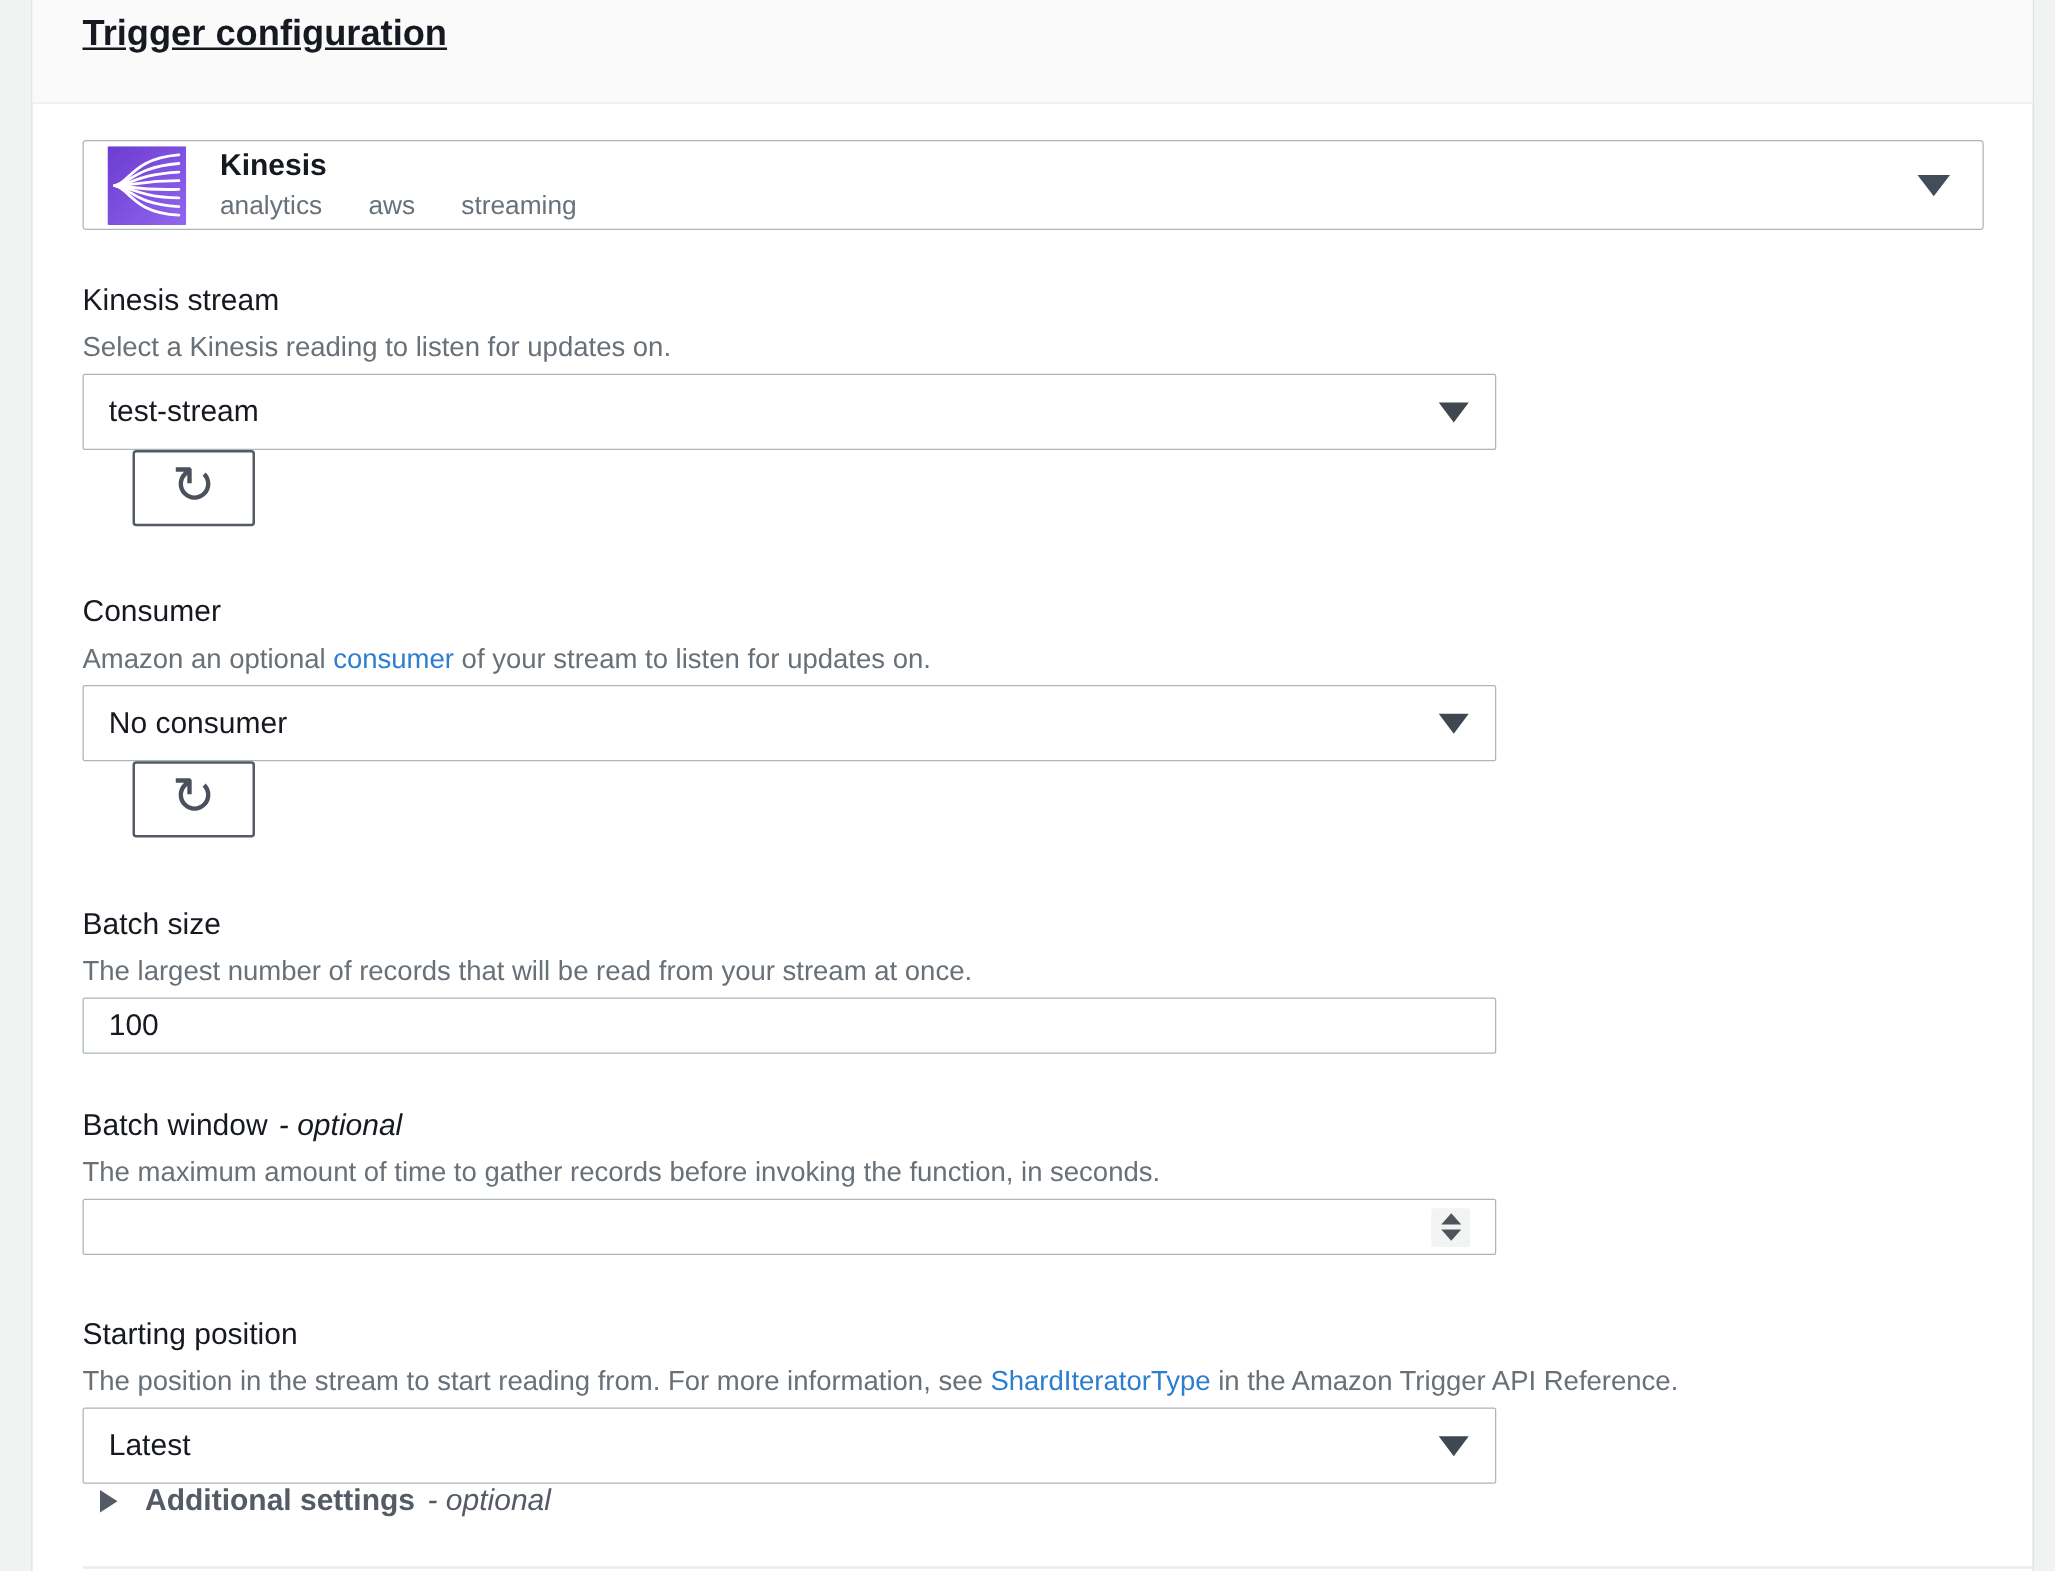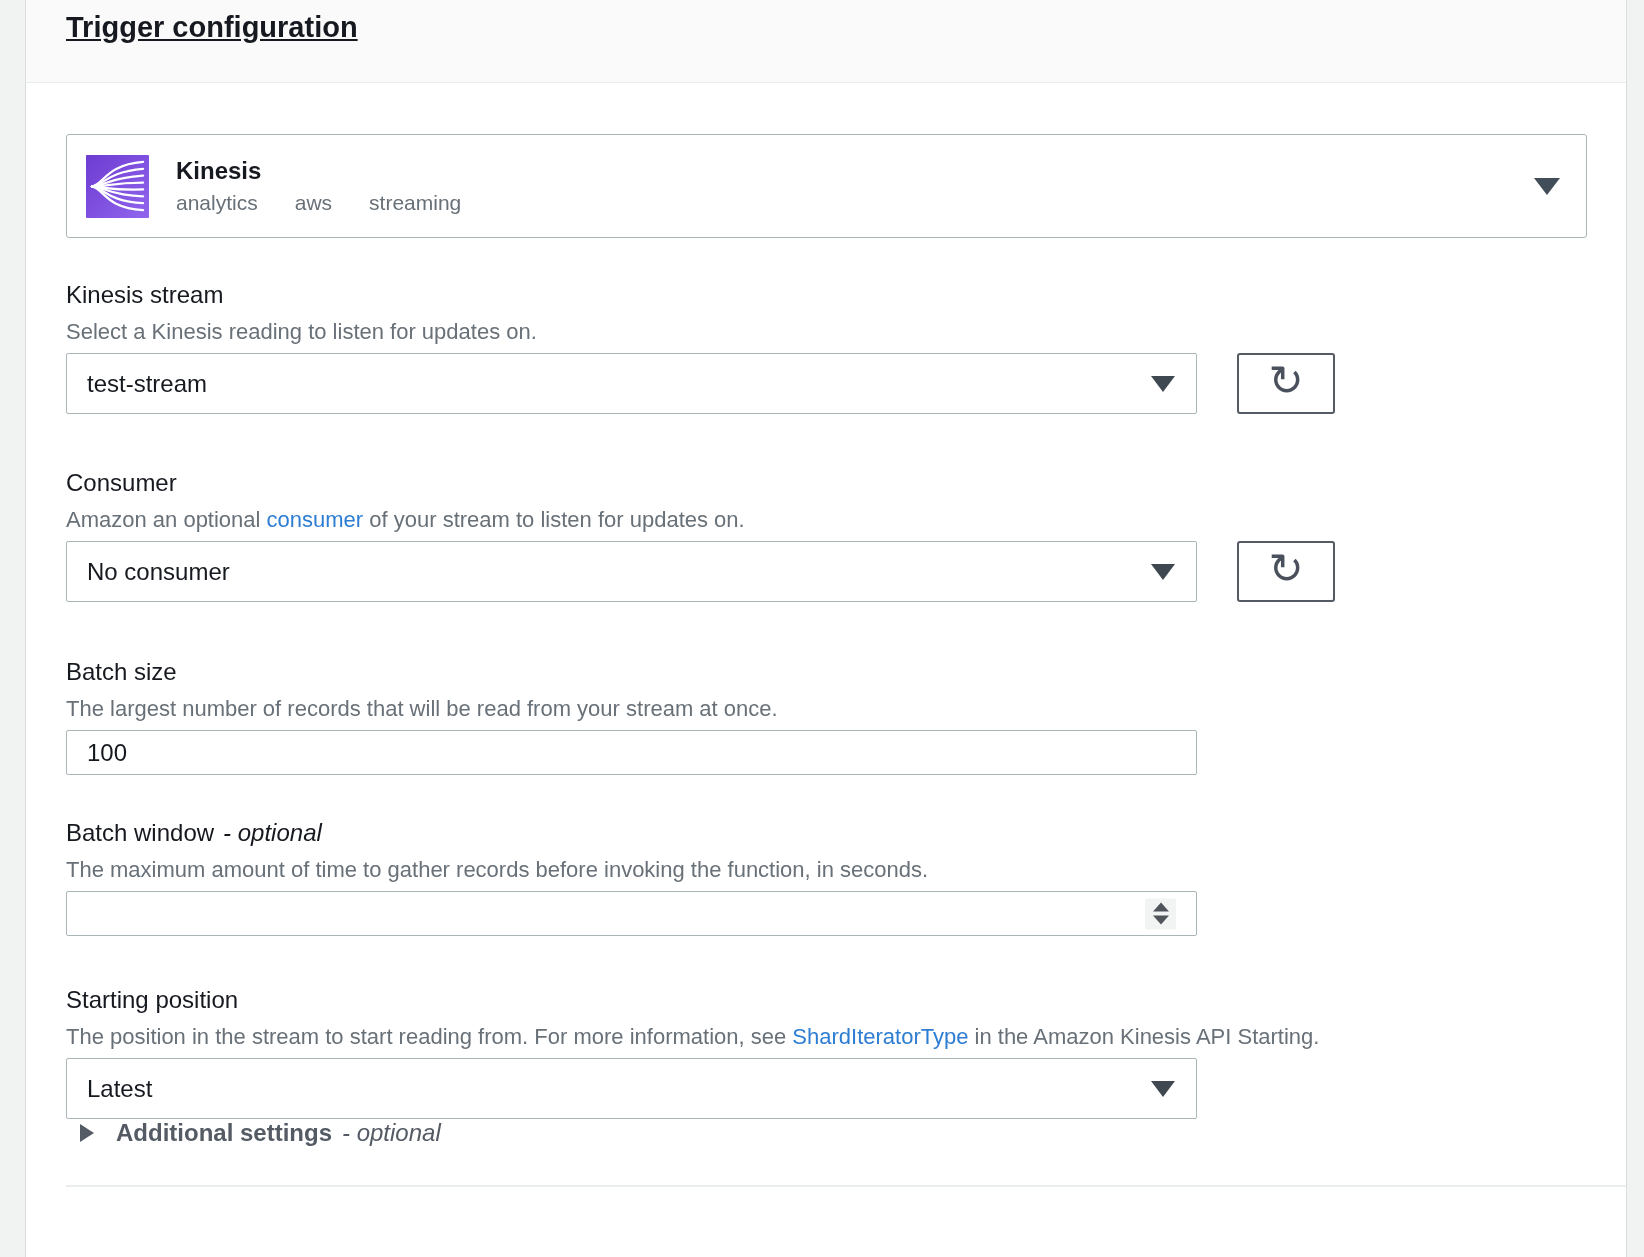--- a/index.html
+++ b/index.html
@@ -18,41 +18,41 @@
     height:82px;background:#fafafa;border-bottom:1px solid #eaeded;
   }
   .header h1{
     margin:0;padding:8px 0 0 40px;
     font-size:29px;line-height:38px;font-weight:bold;color:#16191f;text-decoration:underline;
   }
   .content{padding:0 39px 0 40px;}
 
   
   .source-card{
-    margin-top:51px;height:104px;box-sizing:border-box;
+    margin-top:29px;height:72px;box-sizing:border-box;
     border:1px solid #aab7b8;border-radius:3px;background:#fff;
     display:flex;align-items:center;padding:0 26px 0 19px;
   }
   .kinesis-icon{width:63px;height:63px;border-radius:1px;display:block;}
   .source-info{margin-left:27px;}
   .source-title{font-size:24px;font-weight:bold;color:#16191f;line-height:27px;}
   .source-tags{display:flex;gap:37px;margin-top:7px;font-size:21px;color:#687078;}
   .caret-down{
     width:0;height:0;border-left:13px solid transparent;border-right:13px solid transparent;
     border-top:17px solid #414d59;
   }
   .card-caret{margin-left:auto;}
 
   
   .group{margin-top:56px;}
   .group-label{font-size:24px;line-height:26px;color:#16191f;}
   .label-suffix{font-style:italic;margin-left:9px;}
   .group-desc{margin-top:12px;font-size:22px;line-height:23px;color:#687078;}
   .group-desc a{color:#2d7dd2;text-decoration:none;cursor:pointer;}
-  .control-row{margin-top:10px;display:flex;align-items:flex-start;}
+  .control-row{margin-top:10px;display:flex;align-items:flex-start;flex-direction:column;}
 
   .select-box{
     width:1131px;height:61px;box-sizing:border-box;
     border:1px solid #aab7b8;border-radius:2px;background:#fff;
     display:flex;align-items:center;justify-content:space-between;
     padding:0 21px 0 20px;cursor:pointer;
   }
   .select-value{font-size:24px;color:#16191f;}
   .select-caret{
     width:0;height:0;border-left:12px solid transparent;border-right:12px solid transparent;
@@ -184,21 +184,21 @@
           <div class="spinner">
             <div class="spin-up"></div>
             <div class="spin-down"></div>
           </div>
         </div>
       </div>
     </div>
 
     <div class="group" style="margin-top:51px">
       <div class="group-label">Starting position</div>
-      <div class="group-desc"><span>The position in the stream to start reading from. For more information, see </span><a>ShardIteratorType</a><span> in the Amazon Kinesis API Starting.</span></div>
+      <div class="group-desc"><span>The position in the stream to start reading from. For more information, see </span><a>ShardIteratorType</a><span> in the Amazon Trigger API Reference.</span></div>
       <div class="control-row">
         <div class="select-box">
           <span class="select-value">Latest</span>
           <span class="select-caret"></span>
         </div>
       </div>
     </div>
 
     <div class="expander">
       <div class="expander-triangle"></div>

